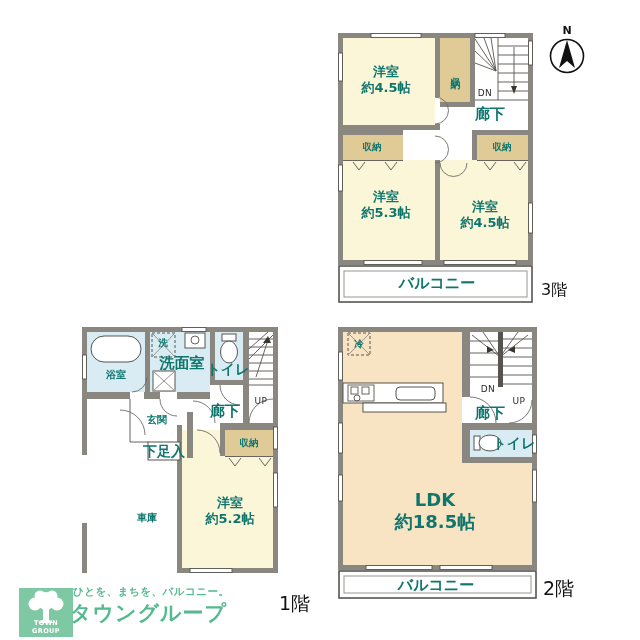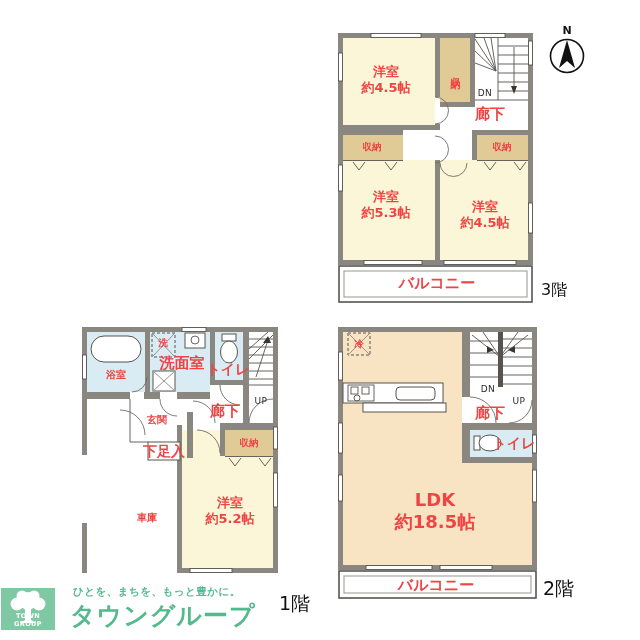--- a/index.html
+++ b/index.html
@@ -1,20 +1,20 @@
 <!DOCTYPE html>
 <html style="--wall-gray: #8a8680; --room-cream: #fcf6d9; --ldk-peach: #f8e4c2; --closet-tan: #e0ca95; --water-blue: #d9ecf3; --logo-green: #7fc8a4; --logo-text-green: #54ba8e;"><head>
 <meta charset="utf-8">
 <style>
   html,body{margin:0;padding:0;background:#fff;}
   #canvas{position:relative;width:640px;height:640px;background:#fff;overflow:hidden;
           font-family:"DejaVu Sans","Liberation Sans",sans-serif;}
   .plan{position:absolute;}
   .plan svg{position:absolute;left:0;top:0;display:block;}
-  .lbl{position:absolute;transform:translate(-50%,-50%);white-space:nowrap;color:#ef4444;
+  .lbl{position:absolute;transform:translate(-50%,-50%);white-space:nowrap;color:#0f766e;
        font-weight:bold;text-align:center;line-height:1.2;}
   .rm{font-size:13px;}
   .rm span{display:block;}
   .s11{font-size:10px;}
   .s10{font-size:15px;}
   .s9{font-size:9.5px;}
   .s8{font-size:14px;}
   .dir{font-size:9px;font-weight:normal;color:#2c2c2c;letter-spacing:.5px;}
   .vert{writing-mode:vertical-rl;letter-spacing:2px;font-size:10px;}
   .floorlabel{position:absolute;font-size:18px;color:#101010;font-weight:normal;}
@@ -25,27 +25,27 @@
   .thin{stroke:#9a968f;stroke-width:1;fill:none;}
   .fix{fill:#fff;stroke:#57544f;stroke-width:1;}
   .arc{stroke:#6e6b67;stroke-width:.9;fill:none;}
   .dash{fill:none;stroke:#57544f;stroke-width:1;stroke-dasharray:3 2;}
   .spine{fill:#57544f;}
   .balc{fill:#fff;stroke:#4a4a48;stroke-width:1.5;}
   
   #compass{position:absolute;left:548px;top:24px;width:38px;height:62px;text-align:center;}
   #compass .n{display:block;font-size:11px;font-weight:bold;color:#111;margin-bottom:0;}
   
-  #logo-square{position:absolute;left:1px;top:588px;width:54px;height:42px;
+  #logo-square{position:absolute;left:19px;top:588px;width:54px;height:49px;
                background:var(--logo-green);}
   #logo-square .en{position:absolute;left:0;right:0;bottom:2px;text-align:center;color:#fff;
                    font-size:6.5px;font-weight:bold;letter-spacing:.4px;}
   #logo-tagline{position:absolute;left:73px;top:585px;font-size:10.5px;font-weight:bold;
                 color:var(--logo-text-green);letter-spacing:.5px;}
-  #logo-jp{position:absolute;left:70px;top:599px;font-size:25px;font-weight:bold;
+  #logo-jp{position:absolute;left:70px;top:599px;font-size:21px;font-weight:bold;
            color:var(--logo-text-green);letter-spacing:1px;}
 </style>
 </head>
 <body>
 
 <div id="canvas">
 
   <div class="plan" id="plan3" style="left:338px;top:33px;width:195px;height:270px;">
     <svg width="195" height="270" viewBox="0 0 195 270">
 
@@ -350,16 +350,16 @@
         <circle cx="27" cy="13" r="9"></circle>
         <circle cx="16" cy="16" r="6.5"></circle>
         <circle cx="38" cy="16" r="6.5"></circle>
         <circle cx="21" cy="8" r="5.5"></circle>
         <circle cx="33" cy="8" r="5.5"></circle>
         <path d="M24 19 L24 32 L19 35 L35 35 L30 32 L30 19 Z"></path>
       </g>
     </svg>
     <span class="en">TOWN GROUP</span>
   </div>
-  <span id="logo-tagline">ひとを、まちを、もっと豊かに。</span>
+  <span id="logo-tagline">ひとを、まちを、バルコニー。</span>
   <span id="logo-jp">タウングループ</span>
 
 </div>
 
 </body></html>

